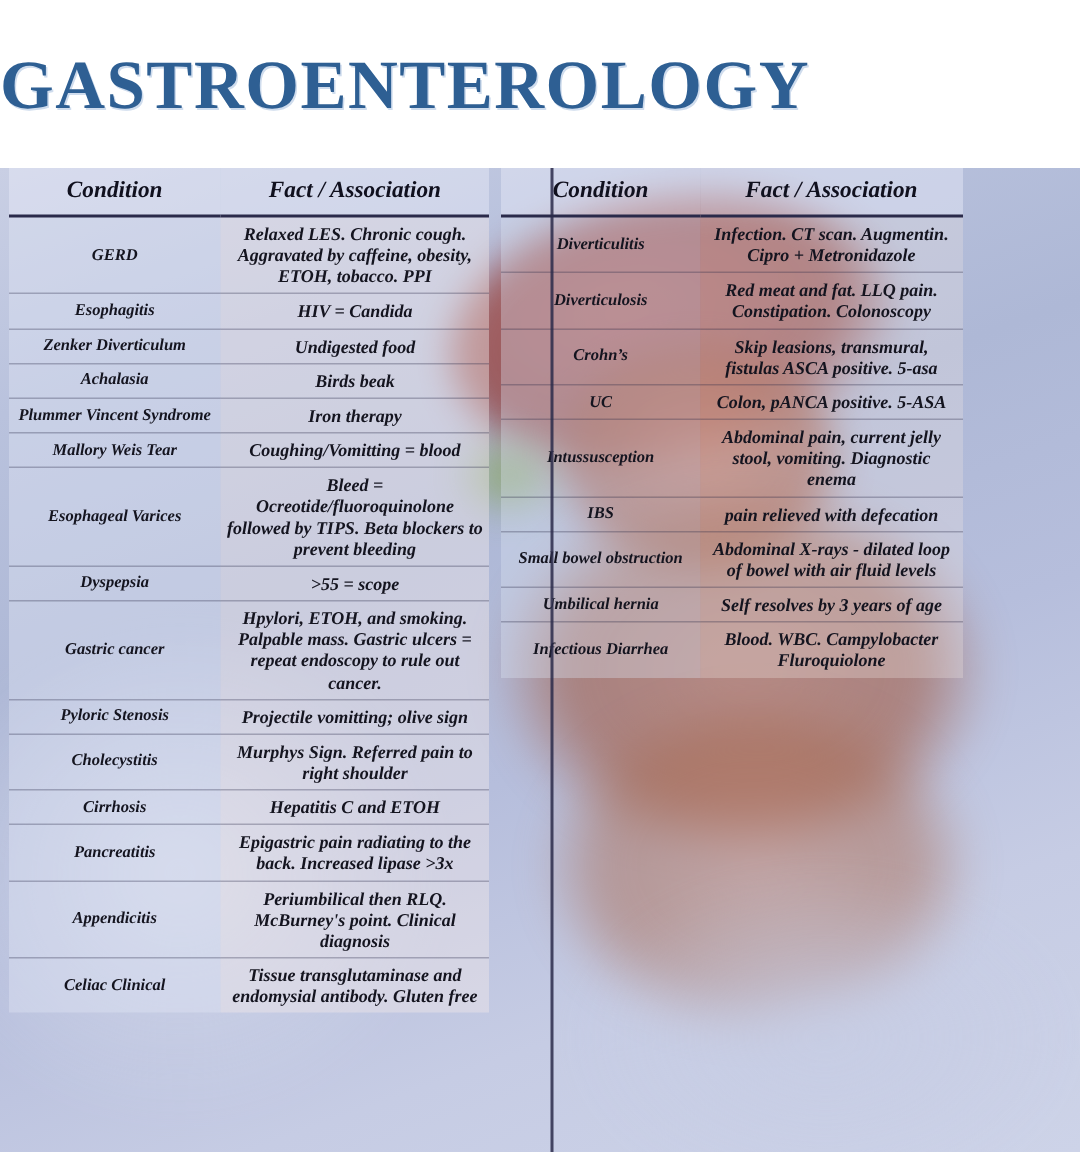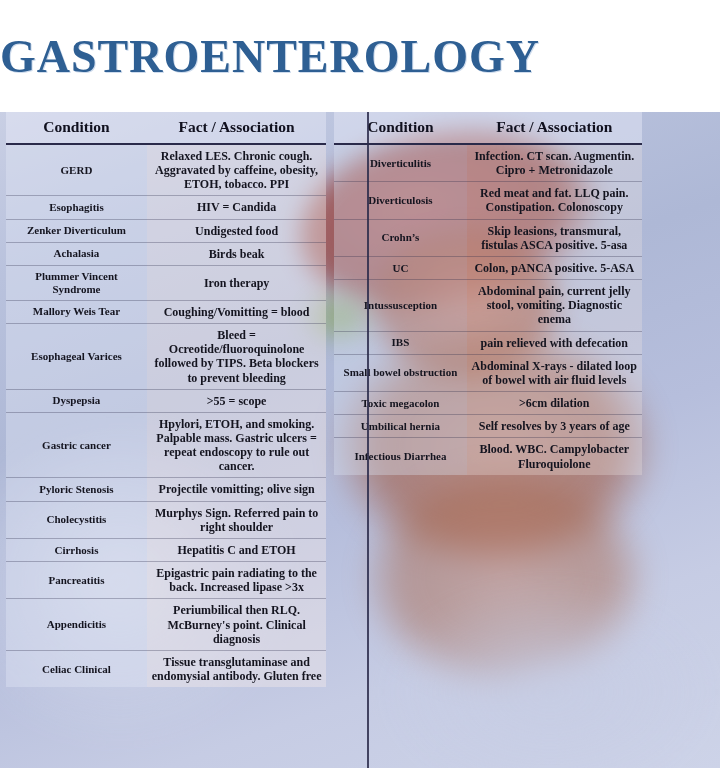--- a/index.html
+++ b/index.html
@@ -99,20 +99,21 @@
     background: radial-gradient(ellipse at 50% 50%, #c7cde4 0%, rgba(199,205,228,0) 72%);
     opacity: 0.85;
   }
   
   .tables {
     position: absolute;
     left: 0; top: 0;
     width: 648px;
     height: 656px;
     display: flex;
+    font-style: italic;
   }
   .table-wrap {
     position: relative;
     box-sizing: border-box;
   }
   .table-left  { width: 367px; padding: 0 4px 0 6px; }
   .table-right { width: 353px; padding: 0 6px 0 4px; }
   .divider {
     position: absolute;
     left: 367px; top: 0;
@@ -297,24 +298,20 @@
             </tr>
             <tr>
               <td class="cond">IBS</td>
               <td class="fact">pain relieved with defecation</td>
             </tr>
             <tr>
               <td class="cond">Small bowel obstruction</td>
               <td class="fact">Abdominal X-rays - dilated loop of bowel with air fluid levels</td>
             </tr>
             <tr>
-              <td class="cond">Toxic megacolon</td>
-              <td class="fact">&gt;6cm dilation</td>
-            </tr>
-            <tr>
               <td class="cond">Umbilical hernia</td>
               <td class="fact">Self resolves by 3 years of age</td>
             </tr>
             <tr>
               <td class="cond">Infectious Diarrhea</td>
               <td class="fact">Blood. WBC. Campylobacter Fluroquiolone</td>
             </tr>
           </tbody>
         </table>
       </div>

